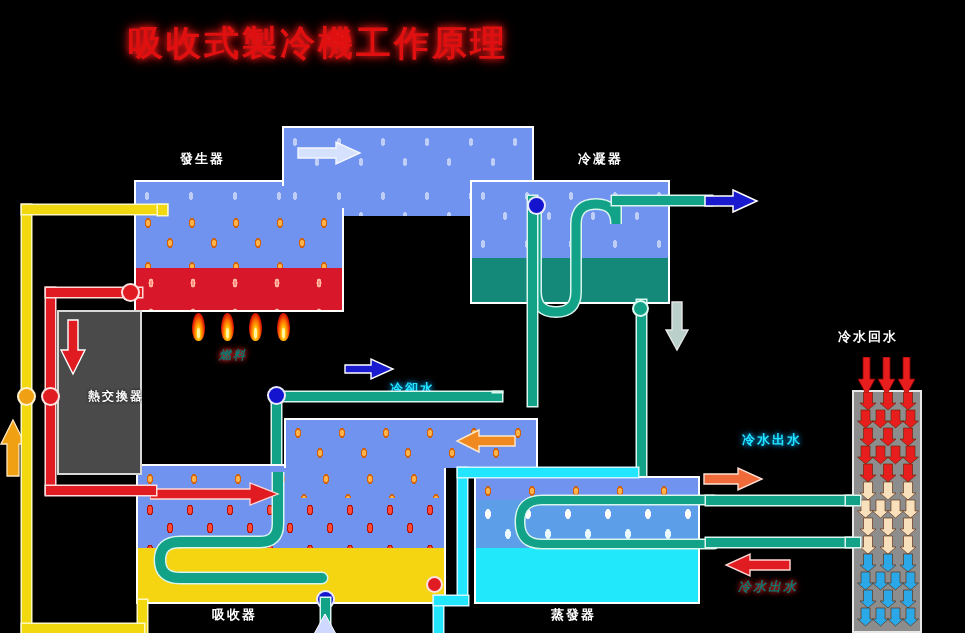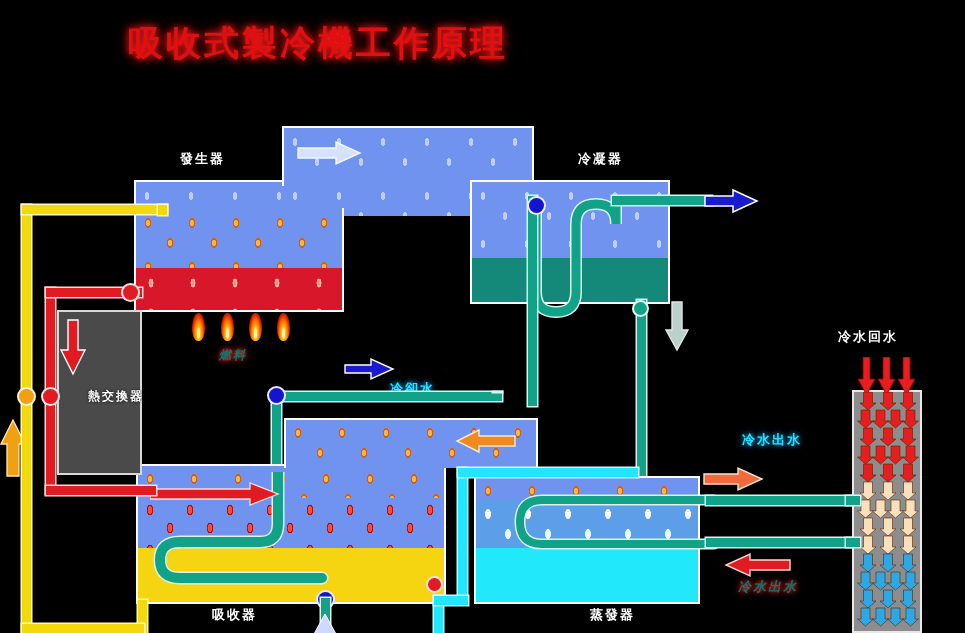--- a/index.html
+++ b/index.html
@@ -147,21 +147,21 @@
   </svg>
 
   <svg class="arrow" style="left:150px;top:482px;" width="130" height="24" viewBox="0 0 130 24">
     <polygon points="0,7 100,7 100,1 128,12 100,23 100,17 0,17" fill="#e01b22" stroke="#ffd7d4" stroke-width="1.3"></polygon>
   </svg>
 
   <div class="drop-orange" style="position:absolute;left:476px;top:478px;width:222px;height:26px;"></div>
   <div class="drop-white" style="position:absolute;left:476px;top:500px;width:222px;height:50px;"></div>
   <div class="pool-cyan" style="position:absolute;left:476px;top:548px;width:222px;height:54px;"></div>
   <div class="vessel" style="left:474px;top:476px;width:226px;height:128px;background:transparent;"></div>
-  <div class="lbl" style="left:590px;top:606px;">蒸發器</div>
+  <div class="lbl" style="left:551px;top:606px;">蒸發器</div>
 
   <svg class="arrow" style="left:508px;top:490px;" width="210" height="70" viewBox="0 0 210 70">
     <path d="M206,10 L34,10 Q12,10 12,32 Q12,54 34,54 L206,54" fill="none" stroke="#d8f6ee" stroke-width="11" stroke-linecap="round"></path>
     <path d="M206,10 L34,10 Q12,10 12,32 Q12,54 34,54 L206,54" fill="none" stroke="#12a287" stroke-width="8" stroke-linecap="round"></path>
   </svg>
 
   <div class="pipe p-cyan" style="left:458px;top:468px;width:9px;height:136px;"></div>
   <div class="pipe p-cyan" style="left:458px;top:468px;width:180px;height:9px;"></div>
   <div class="pipe p-cyan" style="left:434px;top:596px;width:9px;height:37px;"></div>
   <div class="pipe p-cyan" style="left:434px;top:596px;width:34px;height:9px;"></div>

